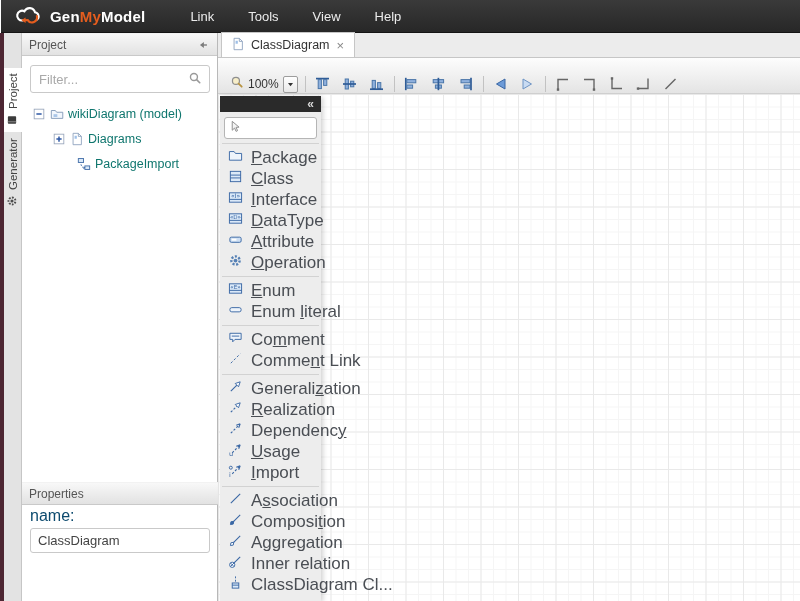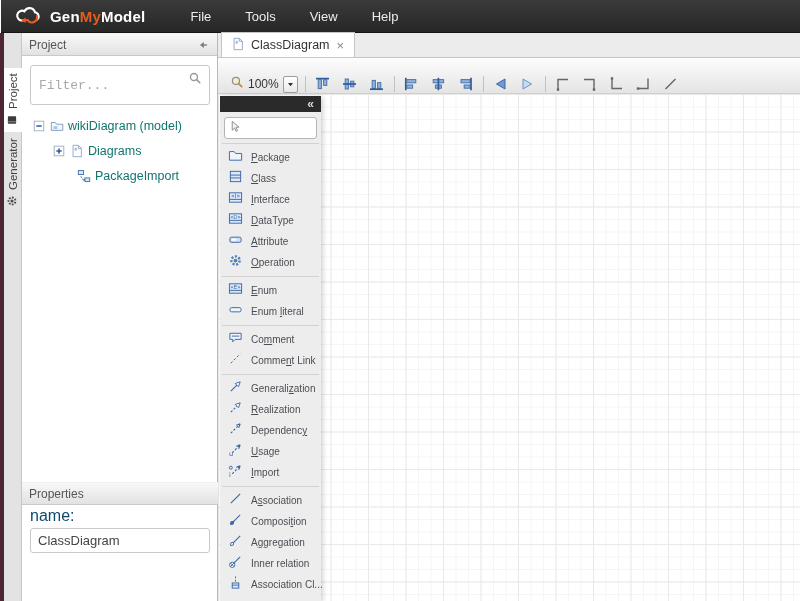--- a/index.html
+++ b/index.html
@@ -32,23 +32,23 @@
 
   
   .left-panel { position:absolute; left:22px; top:33px; width:196px; height:568px;
     background:#fff; border-right:1px solid #b9b9b9; }
   .panel-header { height:23px; background:linear-gradient(#f8f8f8,#e2e2e2);
     border-top:1px solid #f2f2f2; border-bottom:1px solid #c9c9c9;
     display:flex; align-items:center; justify-content:space-between; padding:0 7px; }
   .panel-title { font-size:12px; color:#555; }
   .panel-collapse { width:14px; height:14px; cursor:pointer; }
   .filter-row { position:relative; margin:9px 8px 0 8px; }
-  .filter-input { width:180px; height:40px; border:1px solid #c9c9c9; border-radius:3px;
+  .filter-input { width:180px; height:28px; border:1px solid #c9c9c9; border-radius:3px;
     padding:0 26px 0 8px; font-size:13px; color:#555; background:#fff;
-    font-family:Liberation Mono, monospace; }
+    font-family:Liberation Sans, sans-serif; }
   .filter-input::placeholder { color:#a9a9a9; }
   .filter-search { position:absolute; right:7px; top:6px; width:14px; height:14px; }
 
   .tree { margin-top:8px; }
   .tree-row { display:flex; align-items:center; gap:4px; height:25px; font-size:12.5px; color:#0f766e; cursor:default; }
   .tree-row svg { width:14px; height:14px; flex:0 0 auto; }
 
   .props-wrap { position:absolute; left:0; top:449px; width:227px; }
   .prop-label { font-size:16px; color:#0c4a6e; margin:2px 0 3px 8px; }
   .prop-input { margin-left:8px; width:180px; height:25px; border:1px solid #c9c9c9;
@@ -90,21 +90,21 @@
   .palette { position:absolute; left:2px; top:2px; width:101px;
     background:rgba(236,236,236,.97); box-shadow:2px 1px 5px rgba(0,0,0,.18); padding-bottom:6px; }
   .palette-header { height:16px; background:#2a2a2a; color:#d8d8d8; font-size:12px; font-weight:bold;
     display:flex; align-items:center; justify-content:flex-end; padding:0 6px; letter-spacing:1px; cursor:pointer; }
   .select-box { margin:5px 4px 4px 4px; height:22px; background:#fff; border:1px solid #b5b5b5;
     border-radius:3px; display:flex; align-items:center; padding-left:3px; cursor:pointer; }
   .select-box svg { width:15px; height:15px; }
   .pal-sep { height:1px; background:#d2d2d2; margin:3px 2px; }
   .pal-item { height:21px; display:flex; align-items:center; gap:8px; padding-left:8px; cursor:pointer; }
   .pal-item svg { width:15px; height:15px; flex:0 0 auto; }
-  .pal-label { font-size:10px; color:#4a4e54; white-space:nowrap; }
+  .pal-label { font-size:17px; color:#4a4e54; white-space:nowrap; }
   .pal-label u { text-decoration:underline; }
 
   .palette-footer { position:absolute; left:0; bottom:0; width:104px; height:9px; background:#3b3b3b; }
 </style>
 </head>
 <body>
 
 <div class="app">
 
   <header class="menubar">
@@ -112,21 +112,21 @@
       <span>
         <svg viewBox="0 0 38 28" width="30" height="23">
           <path d="M11 19 a6.2 6.2 0 1 1 2.2-11.6 a7.2 7.2 0 0 1 13.4 1.2 a5.2 5.2 0 0 1 2.6 9.2" fill="none" stroke="#fff" stroke-width="2.7" stroke-linecap="round"></path>
           <path d="M29 13.5 a6.4 6.4 0 0 1 -11.6 5 l-5.4 0.2" fill="none" stroke="#e55d1e" stroke-width="2.7" stroke-linecap="round"></path>
           <path d="M14.6 15.4 l-5.2 3.4 l5.4 3.4 z" fill="#e55d1e"></path>
         </svg>
       </span>
       <span class="logo-text"><span>Gen</span><span class="orange">My</span><span>Model</span></span>
     </div>
     <nav class="menus" id="menus">
-        <div class="menu-item">File</div>
+        <div class="menu-item">Link</div>
         <div class="menu-item">Tools</div>
         <div class="menu-item">View</div>
         <div class="menu-item">Help</div>
       </nav>
   </header>
 
   <div class="maroon-strip"></div>
   <div class="side-tabs">
     <div class="vtab vtab-project active">
       <span><svg viewBox="0 0 16 16">
@@ -520,21 +520,21 @@
                   <line x1="6.4" y1="9.6" x2="2.6" y2="13.4" stroke="#3a67a4"></line>
                 </svg></span>
               <span class="pal-label">Inner relation</span>
             </div>
             <div class="pal-item">
               <span><svg viewBox="0 0 16 16">
                   <line x1="8" y1="1.5" x2="8" y2="8" stroke="#3a67a4" stroke-dasharray="2 1.6"></line>
                   <rect x="4.5" y="8.5" width="7" height="5.5" fill="#dbe9f8" stroke="#3a67a4"></rect>
                   <line x1="4.5" y1="10.8" x2="11.5" y2="10.8" stroke="#3a67a4"></line>
                 </svg></span>
-              <span class="pal-label">Association Cl...</span>
+              <span class="pal-label">ClassDiagram Cl...</span>
             </div>
           </div>
       </div>
       <div class="palette-footer"></div>
     </div>
   </main>
 
 </div>
 
 </body></html>

